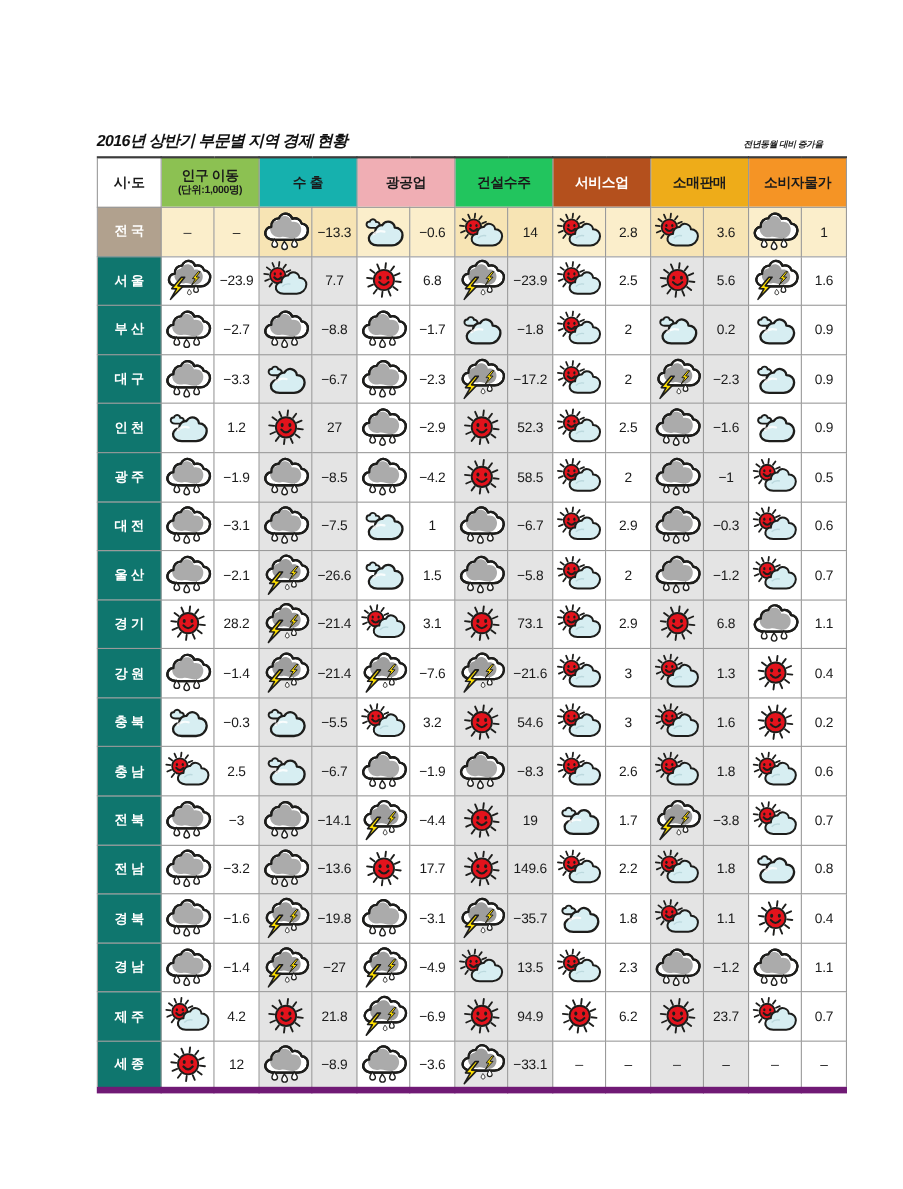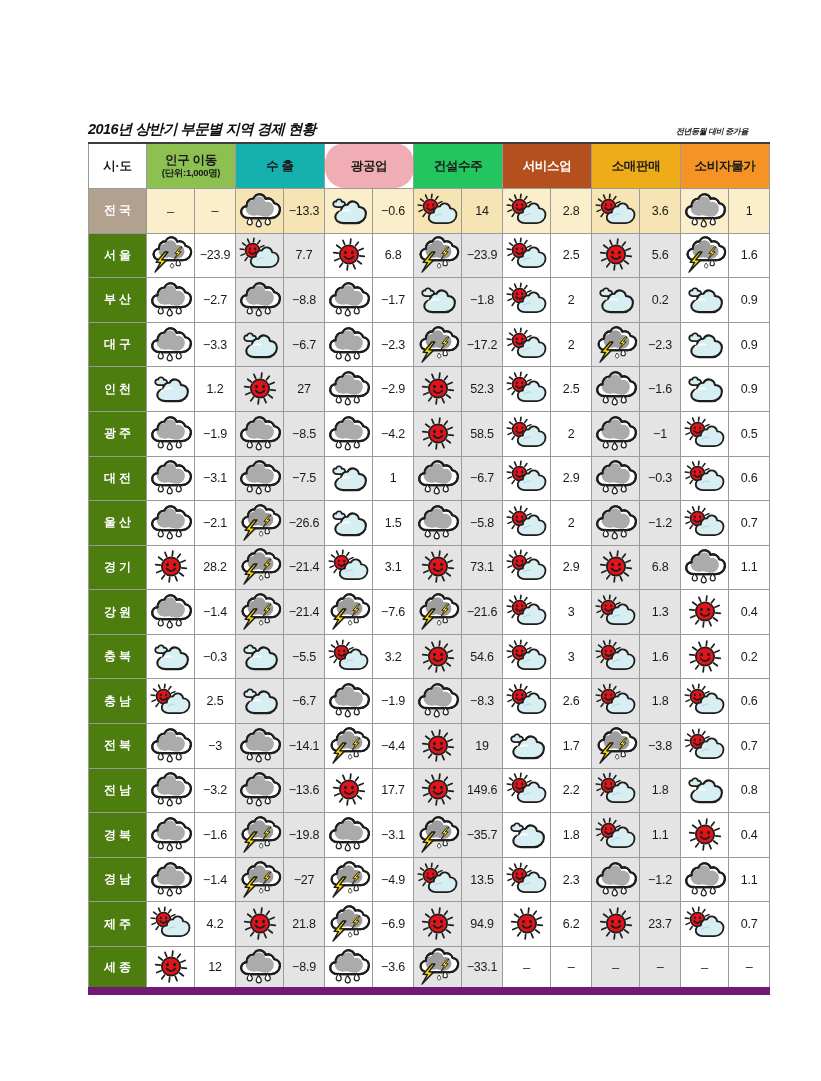--- a/index.html
+++ b/index.html
@@ -46,21 +46,21 @@
     color: #222;
     white-space: nowrap;
     padding-bottom: 1px;
   }
   
   table.econ {
     border-collapse: collapse;
     width: 660px;
     table-layout: fixed;
     border-top: 2px solid #3c3c3c;
-    border-bottom: 8px solid #701a75;
+    border-bottom: 6px solid #701a75;
   }
   table.econ td, table.econ th {
     border: 1px solid #9a9a9a;
     padding: 0;
     margin: 0;
   }
   
   thead th {
     height: 44px;
     font-size: 12.5px;
@@ -69,32 +69,32 @@
     color: #1a1a1a;
     text-align: center;
     vertical-align: middle;
     border: 1px solid #7d7d7d;
   }
   thead th .hdr-main { display:block; line-height: 1.15; }
   thead th .hdr-sub  { display:block; font-size: 9.5px; line-height: 1.2; }
   .h-sido   { background:#ffffff; }
   .h-pop    { background:#8cc152; }
   .h-exp    { background:#16b1ae; }
-  .h-min    { background:#f0aeb4;border-radius:20px; }
+  .h-min    { background:#f0aeb4; }
   .h-con    { background:#22c55e; }
   .h-svc    { background:#b4501d; color:#ffffff !important; }
   .h-ret    { background:#eeac19; }
   .h-cpi    { background:#f59425; }
 
   
   tbody tr { height: 44.6px; }
   tbody td { vertical-align: middle; text-align: center; }
 
   .c-region {
-    background: #4d7c0f;
+    background: #0f766e;
     color: #ffffff;
     font-size: 12px;
     font-weight: bold;
     letter-spacing: 3px;
     text-indent: 3px;
   }
   tr.row-total .c-region { background: #b1a18e; }
 
   .c-icon { background: #ffffff; }
   .c-val  {

